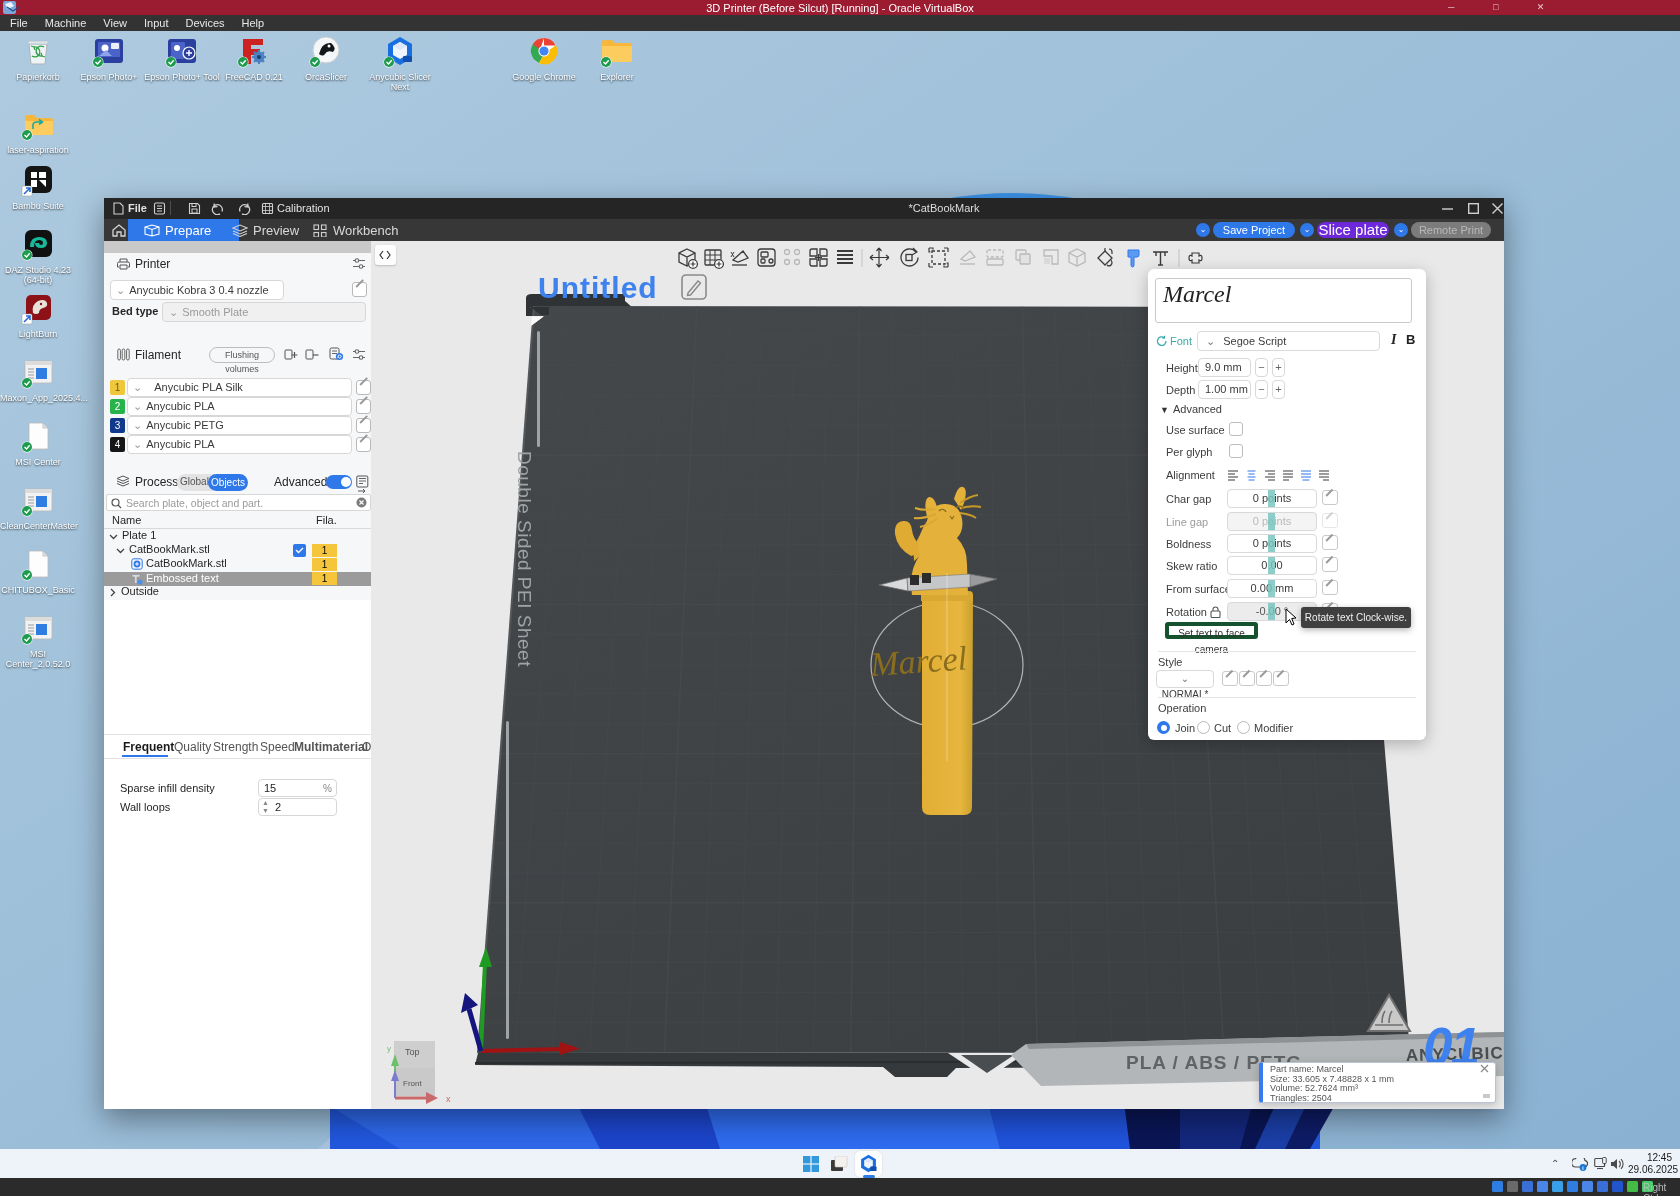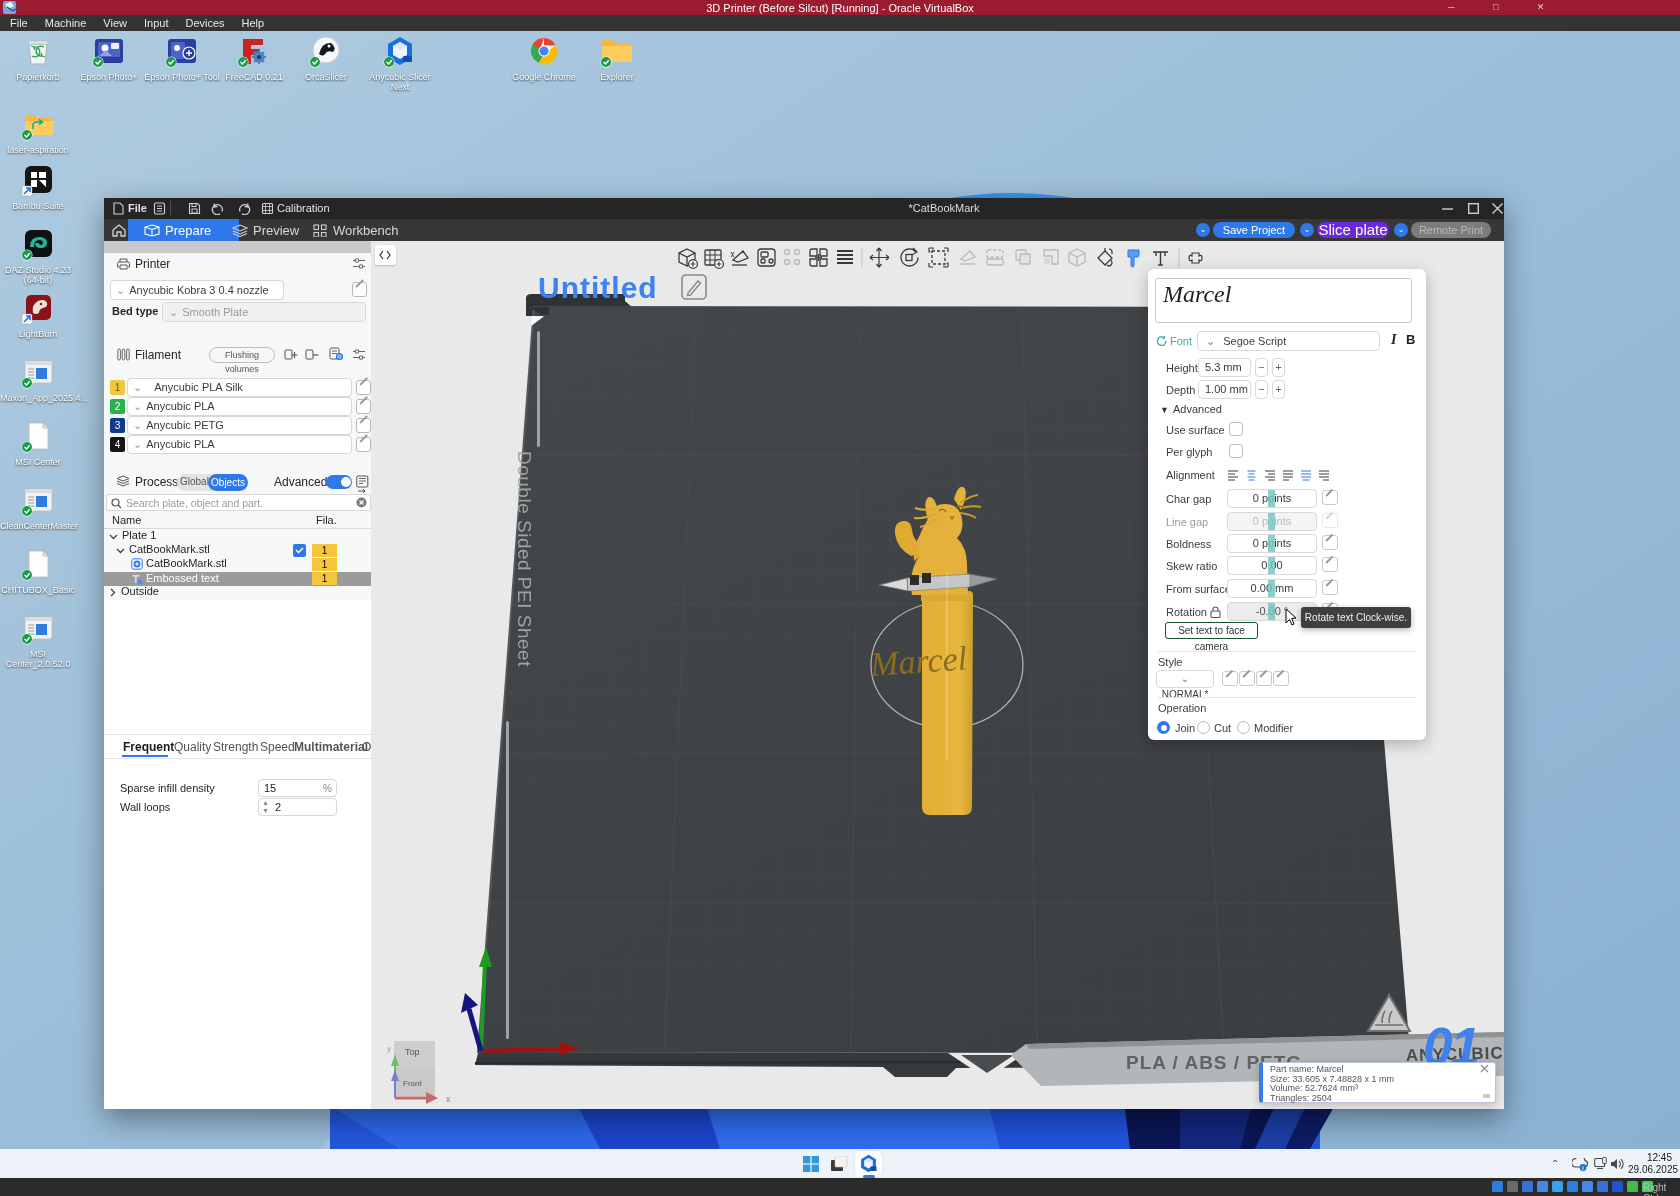--- a/index.html
+++ b/index.html
@@ -716,21 +716,21 @@
 <div class="a" style="left:1155px;top:278px;width:257px;height:45px;border:1px solid #c9c9c9;border-radius:3px;background:#fff;"></div>
 <div class="a" style="left:1163px;top:281px;font-family:'Liberation Serif';font-style:italic;font-size:24px;color:#222;">Marcel</div>
 <svg class="a" style="left:1156px;top:335px" width="12" height="12" viewBox="0 0 12 12">
     <path d="M10 6 a4.3 4.3 0 1 1 -1.8 -3.4 M8.6 0.8 L8.4 3 L6.2 2.8" fill="none" stroke="#3aada8" stroke-width="1.3"></path>
   </svg>
 <div class="a" style="left:1170px;top:335px;font-size:11px;color:#3aada8;">Font</div>
 <div class="rp-inp" style="left:1197px;top:331px;width:183px;height:20px;text-align:left;line-height:18px;"><span style="color:#777;margin-left:8px;">⌄</span><span style="margin-left:8px;">Segoe Script</span></div>
 <div class="a" style="left:1391px;top:332px;font-size:14px;color:#222;font-family:'Liberation Serif';font-style:italic;font-weight:bold;">I</div>
 <div class="a" style="left:1406px;top:332px;font-size:13px;color:#222;font-weight:bold;">B</div>
 <div class="rp-lbl" style="left:1166px;top:362px;">Height</div>
-<div class="rp-inp" style="left:1198px;top:358px;width:53px;height:19px;text-align:left;line-height:17px;"><span style="margin-left:6px;">5.3 mm</span></div>
+<div class="rp-inp" style="left:1198px;top:358px;width:53px;height:19px;text-align:left;line-height:17px;"><span style="margin-left:6px;">9.0 mm</span></div>
 <div class="rp-inp" style="left:1255px;top:358px;width:13px;height:19px;line-height:17px;color:#666;">−</div>
 <div class="rp-inp" style="left:1272px;top:358px;width:13px;height:19px;line-height:17px;color:#666;">+</div>
 <div class="rp-lbl" style="left:1166px;top:384px;">Depth</div>
 <div class="rp-inp" style="left:1198px;top:380px;width:53px;height:19px;text-align:left;line-height:17px;"><span style="margin-left:6px;">1.00 mm</span></div>
 <div class="rp-inp" style="left:1255px;top:380px;width:13px;height:19px;line-height:17px;color:#666;">−</div>
 <div class="rp-inp" style="left:1272px;top:380px;width:13px;height:19px;line-height:17px;color:#666;">+</div>
 <div class="a" style="left:1160px;top:405px;font-size:9px;color:#333;">▼</div>
 <div class="rp-lbl" style="left:1173px;top:403px;">Advanced</div>
 <div class="rp-lbl" style="left:1166px;top:424px;">Use surface</div>
 <div class="a" style="left:1229px;top:422px;width:14px;height:14px;border:1px solid #bdbdbd;border-radius:3px;background:#fff;"></div>
@@ -776,21 +776,21 @@
 <div class="tealbar" style="left:1268px;top:580px;height:17px;"></div>
 <div class="editbtn" style="left:1322px;top:580px;"></div>
 <div class="rp-lbl" style="left:1166px;top:606px;">Rotation</div>
 <svg class="a" style="left:1210px;top:606px" width="11" height="12" viewBox="0 0 11 12">
     <rect x="1" y="5" width="9" height="6.5" rx="1" fill="none" stroke="#555" stroke-width="1.1"></rect>
     <path d="M3 5 V3.5 a2.5 2.5 0 0 1 5 0 V5" fill="none" stroke="#555" stroke-width="1.1"></path>
   </svg>
 <div class="rp-inp" style="left:1227px;top:602px;width:90px;height:19px;line-height:17px;background:#ececec;color:#555;">-0.00 °</div>
 <div class="tealbar" style="left:1268px;top:603px;height:17px;"></div>
 <div class="editbtn" style="left:1322px;top:603px;"></div>
-<div class="a" style="left:1165px;top:622px;width:93px;height:17px;border:1px solid #14532d;border-radius:3px;background:#fff;font-size:10px;color:#333;text-align:center;line-height:16px;">Set text to face camera</div>
+<div class="a" style="left:1165px;top:622px;width:93px;height:17px;border:4px solid #14532d;border-radius:3px;background:#fff;font-size:10px;color:#333;text-align:center;line-height:16px;">Set text to face camera</div>
 <div class="a" style="left:1158px;top:651px;width:258px;height:1px;background:#e5e5e5;"></div>
 <div class="rp-lbl" style="left:1158px;top:656px;">Style</div>
 <div class="rp-inp" style="left:1156px;top:670px;width:58px;height:18px;line-height:16px;font-size:10px;"><span style="color:#777">⌄</span> NORMAL*</div>
 <div class="editbtn" style="left:1222px;top:671px;"></div>
 <div class="editbtn" style="left:1239px;top:671px;"></div>
 <div class="editbtn" style="left:1256px;top:671px;"></div>
 <div class="editbtn" style="left:1273px;top:671px;"></div>
 <div class="a" style="left:1158px;top:697px;width:258px;height:1px;background:#e5e5e5;"></div>
 <div class="rp-lbl" style="left:1158px;top:702px;">Operation</div>
 <div class="a" style="left:1157px;top:721px;width:13px;height:13px;border-radius:7px;background:#2e78ea;"></div>

